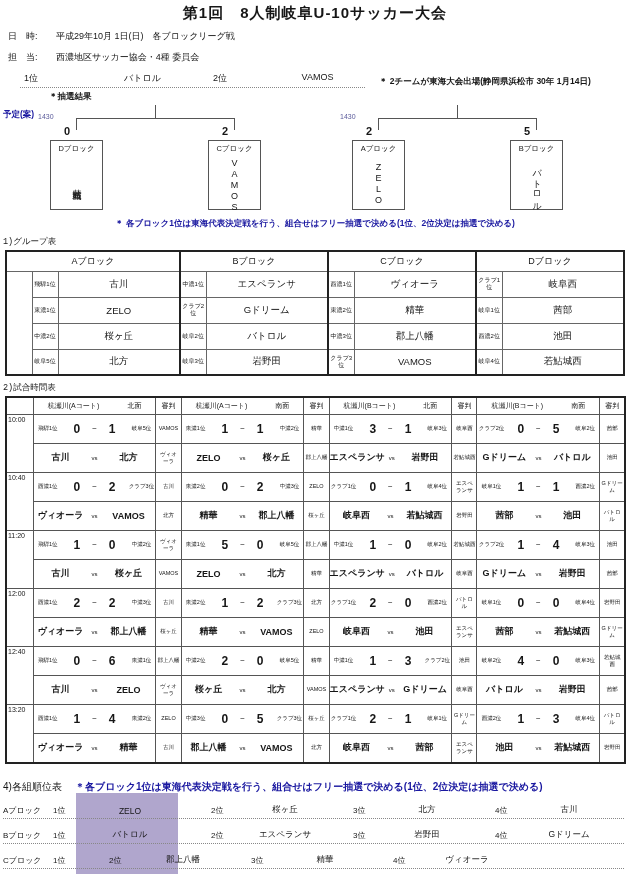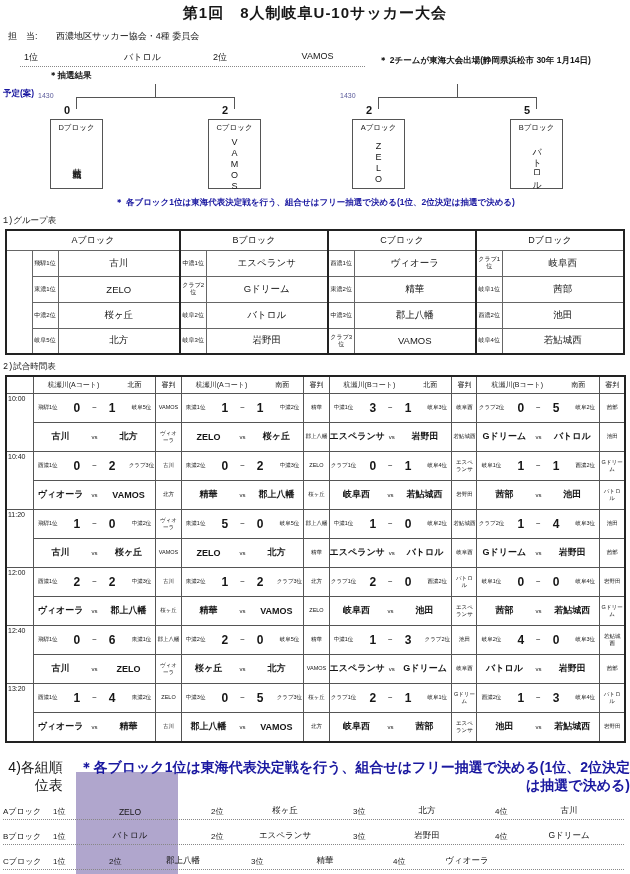--- a/index.html
+++ b/index.html
@@ -52,34 +52,38 @@
 .stable .rf { width:25px; font-size:5.5px; text-align:center; line-height:1.15; padding:0 1px; }
 .stable tr.sr td.dot { border-bottom:1px dotted #999; }
 .mrow { display:flex; align-items:center; height:28px; }
 .rk { width:28px; font-size:5.5px; text-align:center; line-height:1.1; }
 .scv { flex:1; text-align:center; font-size:12px; font-weight:bold; }
 .dsh { font-size:8px; }
 .tm { flex:1; text-align:center; font-size:9px; font-weight:bold; white-space:nowrap; }
 .vs { width:14px; font-size:6px; text-align:center; }
 .standings { position:relative; margin-top:16px; }
 .hl-col { position:absolute; left:76px; top:13px; width:102px; height:110px; background:#b0a6cd; z-index:0; }
-.st-head { display:flex; font-size:14px; position:relative; z-index:1;text-align:right; }
+.st-head { display:flex; font-size:10px; position:relative; z-index:1; }
 .st-heading { margin-left:3px; width:70px; }
-.st-note { color:#1a18a0; font-weight:bold; margin-left:8px; }
+.st-note { color:#1a18a0; font-weight:bold; margin-left:2px; }
 .st-row { position:relative; z-index:1; display:flex; align-items:flex-end; height:25px; margin:0 6px 0 3px; border-bottom:1px dotted #888; font-size:8px; padding-bottom:2px; }
 .sb { width:50px; } .srk { width:26px; }
 .stm { width:96px; text-align:center; font-size:8.5px; }
 .stm1 { width:102px; } .sgap { width:20px; } .g1 { width:30px; }
 </style>
 </head>
 <body>
 
 <div class="title">第1回　8人制岐阜U-10サッカー大会</div>
 
 <div class="info">
+  <div class="info-row">
+      <span class="info-label">日　時:</span>
+      <span class="info-value">平成29年10月 1日(日)　各ブロックリーグ戦</span>
+    </div>
   <div class="info-row">
       <span class="info-label">担　当:</span>
       <span class="info-value">西濃地区サッカー協会・4種 委員会</span>
     </div>
 </div>
 
 <div class="result-line">
   <div class="result-left">
     <span class="rl-pos1">1位</span>
     <span class="rl-t1">バトロル</span>

